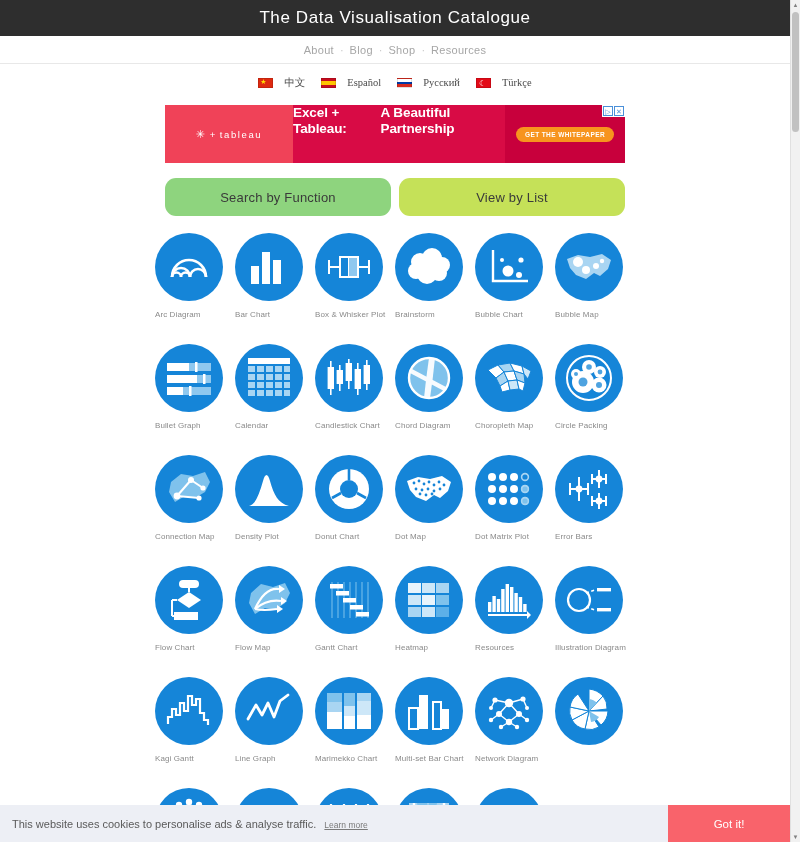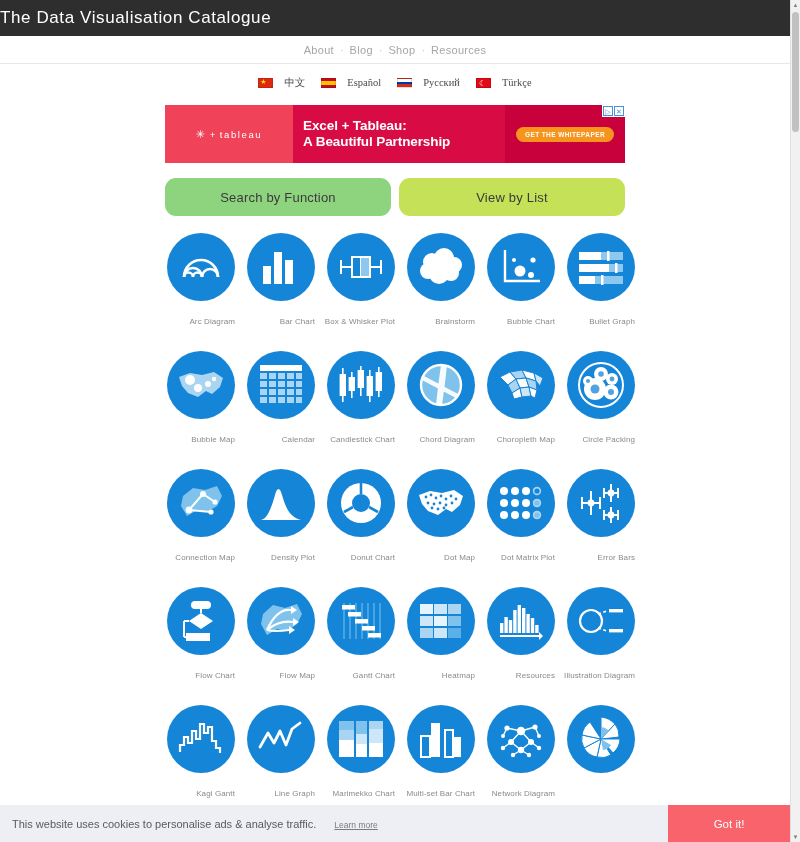--- a/index.html
+++ b/index.html
@@ -24,21 +24,21 @@
     background: #ffffff;
     overflow: hidden;
   }
 
   
   #masthead {
     height: 36px;
     background: #2e2e2e;
     display: flex;
     align-items: center;
-    justify-content: flex-start;
+    justify-content: center;
   }
   #site-title {
     color: #ffffff;
     font-size: 17px;
     font-weight: 400;
     letter-spacing: 0.6px;
   }
 
   
   #primary-nav {
@@ -145,23 +145,23 @@
     color: #ffffff;
     font-size: 9.5px;
     letter-spacing: 1.6px;
   }
   #ad-logo .mark { font-size: 11px; }
   #ad-mid {
     flex: 1;
     height: 100%;
     background: #d80b45;
     display: flex;
-    flex-direction: column;
+    flex-direction: row;
     justify-content: center;
-    padding-left: 10px;
+    padding-left: 0;
   }
   .ad-head {
     color: #ffffff;
     font-size: 13.5px;
     font-weight: bold;
     line-height: 16px;
     letter-spacing: -0.1px;
   }
   #ad-right {
     width: 120px;
@@ -224,23 +224,22 @@
   #chart-grid {
     width: 480px;
     margin: 17px auto 0;
     display: grid;
     grid-template-columns: repeat(6, 1fr);
     row-gap: 24px;
   }
   .grid-cell {
     display: flex;
     flex-direction: column;
-    align-items: flex-end;
+    align-items: flex-start;
     text-decoration: none;
-    gap: 7px;
   }
   .icon-circle {
     width: 68px;
     height: 68px;
     border-radius: 50%;
     background: #1585d8;
     display: flex;
     align-items: center;
     justify-content: center;
     overflow: hidden;
@@ -269,21 +268,21 @@
   }
   #cookie-text {
     padding-left: 12px;
     font-size: 11px;
     color: #5a5a5a;
   }
   #cookie-learn {
     font-size: 8.5px;
     color: #7a7a7a;
     text-decoration: underline;
-    margin-left: 15px;
+    margin-left: 5px;
   }
   #cookie-accept {
     width: 122px;
     height: 37px;
     background: #f9636b;
     color: #ffffff;
     border: none;
     font-size: 11.5px;
     font-family: "Liberation Sans", sans-serif;
     font-weight: 400;
@@ -463,50 +462,50 @@
               <circle cx="33" cy="13" r="2.6"></circle>
               <circle cx="14" cy="13" r="2"></circle>
             </g>
           </svg>
       </span>
       <span class="cell-label">Bubble Chart</span>
     </a>
 
     <a class="grid-cell" href="#">
       <span class="icon-circle">
+        <svg width="50" height="36" viewBox="0 0 50 36">
+            <path d="M3 10 L14 6 L26 8 L38 5 L47 11 L44 20 L36 27 L30 24 L22 30 L12 26 L6 19 Z" fill="#a9d5f2"></path>
+            <g fill="#fff">
+              <circle cx="14" cy="13" r="5"></circle>
+              <circle cx="22" cy="21" r="4"></circle>
+              <circle cx="32" cy="17" r="3"></circle>
+              <circle cx="38" cy="12" r="2.2"></circle>
+            </g>
+          </svg>
+      </span>
+      <span class="cell-label">Bubble Map</span>
+    </a>
+
+    <a class="grid-cell" href="#">
+      <span class="icon-circle">
         <svg width="48" height="38" viewBox="0 0 48 38">
             <g>
               <rect x="2" y="4" width="44" height="8" fill="#8fc8ef"></rect>
               <rect x="2" y="4" width="22" height="8" fill="#fff"></rect>
               <rect x="30" y="3" width="2.5" height="10" fill="#fff"></rect>
               <rect x="2" y="16" width="44" height="8" fill="#8fc8ef"></rect>
               <rect x="2" y="16" width="30" height="8" fill="#fff"></rect>
               <rect x="38" y="15" width="2.5" height="10" fill="#fff"></rect>
               <rect x="2" y="28" width="44" height="8" fill="#8fc8ef"></rect>
               <rect x="2" y="28" width="16" height="8" fill="#fff"></rect>
               <rect x="24" y="27" width="2.5" height="10" fill="#fff"></rect>
             </g>
           </svg>
       </span>
       <span class="cell-label">Bullet Graph</span>
-    </a>
-
-    <a class="grid-cell" href="#">
-      <span class="icon-circle">
-        <svg width="50" height="36" viewBox="0 0 50 36">
-            <path d="M3 10 L14 6 L26 8 L38 5 L47 11 L44 20 L36 27 L30 24 L22 30 L12 26 L6 19 Z" fill="#a9d5f2"></path>
-            <g fill="#fff">
-              <circle cx="14" cy="13" r="5"></circle>
-              <circle cx="22" cy="21" r="4"></circle>
-              <circle cx="32" cy="17" r="3"></circle>
-              <circle cx="38" cy="12" r="2.2"></circle>
-            </g>
-          </svg>
-      </span>
-      <span class="cell-label">Bubble Map</span>
     </a>
 
     <a class="grid-cell" href="#">
       <span class="icon-circle">
         <svg width="44" height="42" viewBox="0 0 44 42">
             <rect x="1" y="1" width="42" height="6" fill="#fff"></rect>
             <g fill="#a9d5f2">
               <rect x="1" y="9" width="7" height="6"></rect>
               <rect x="10" y="9" width="7" height="6"></rect>
               <rect x="19" y="9" width="7" height="6"></rect>

